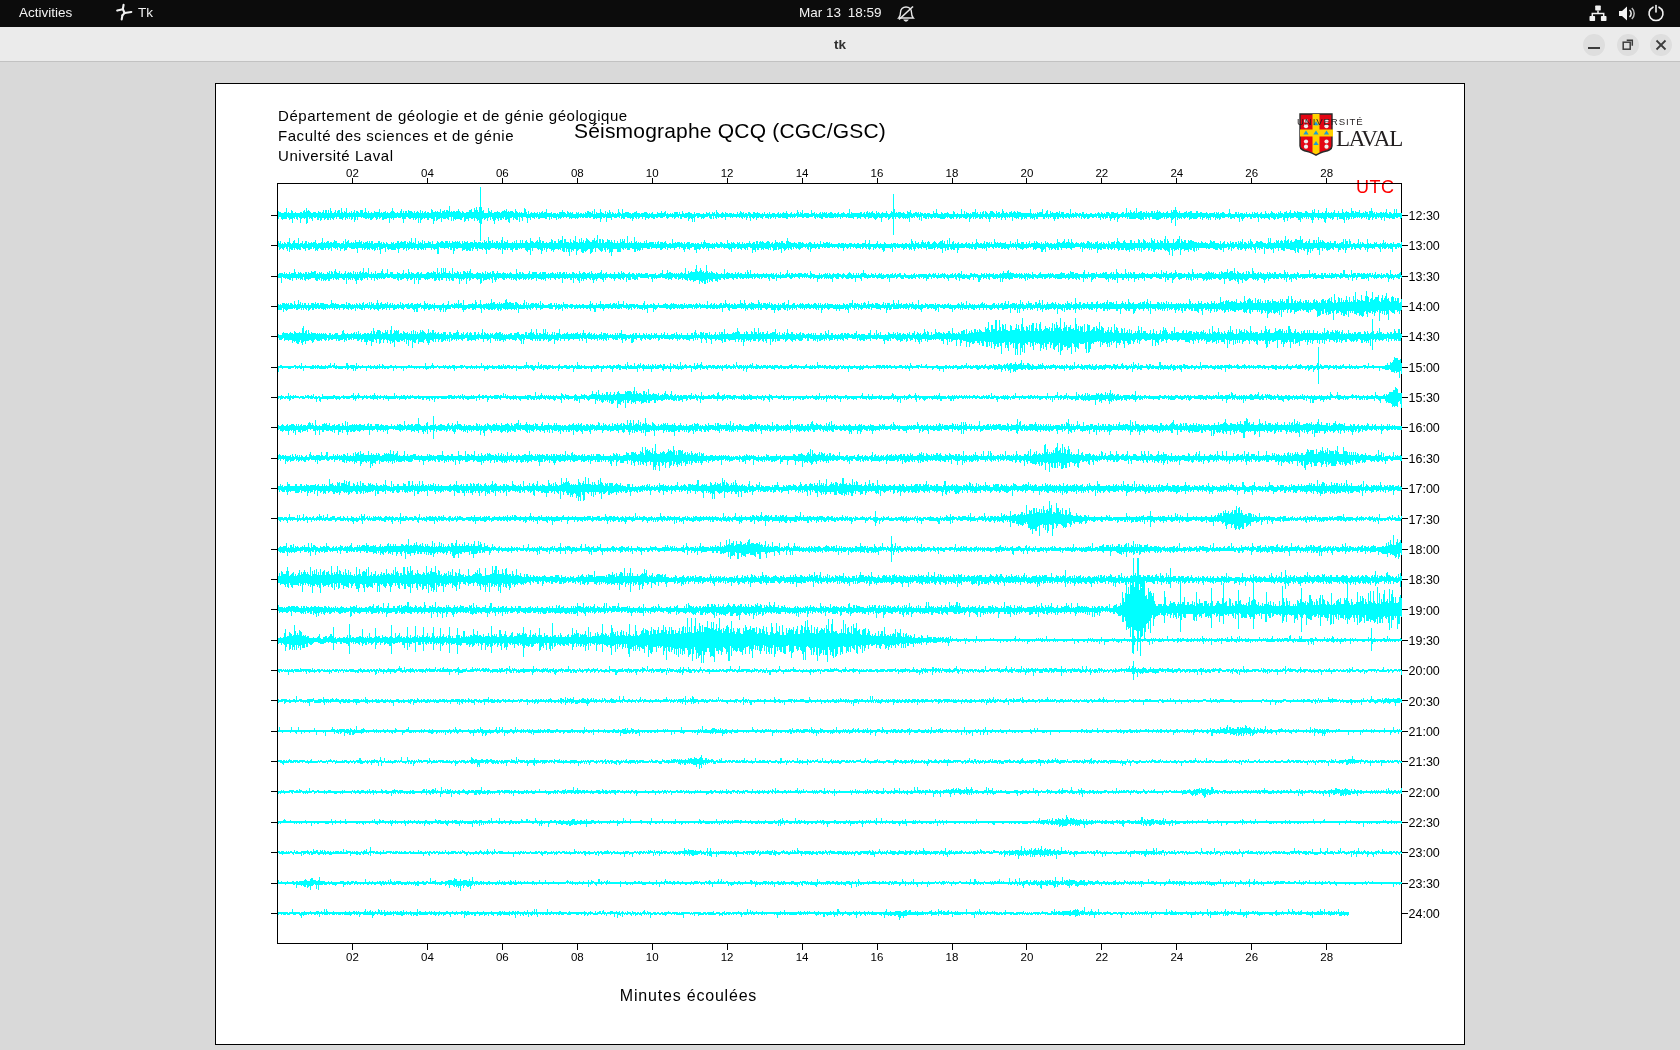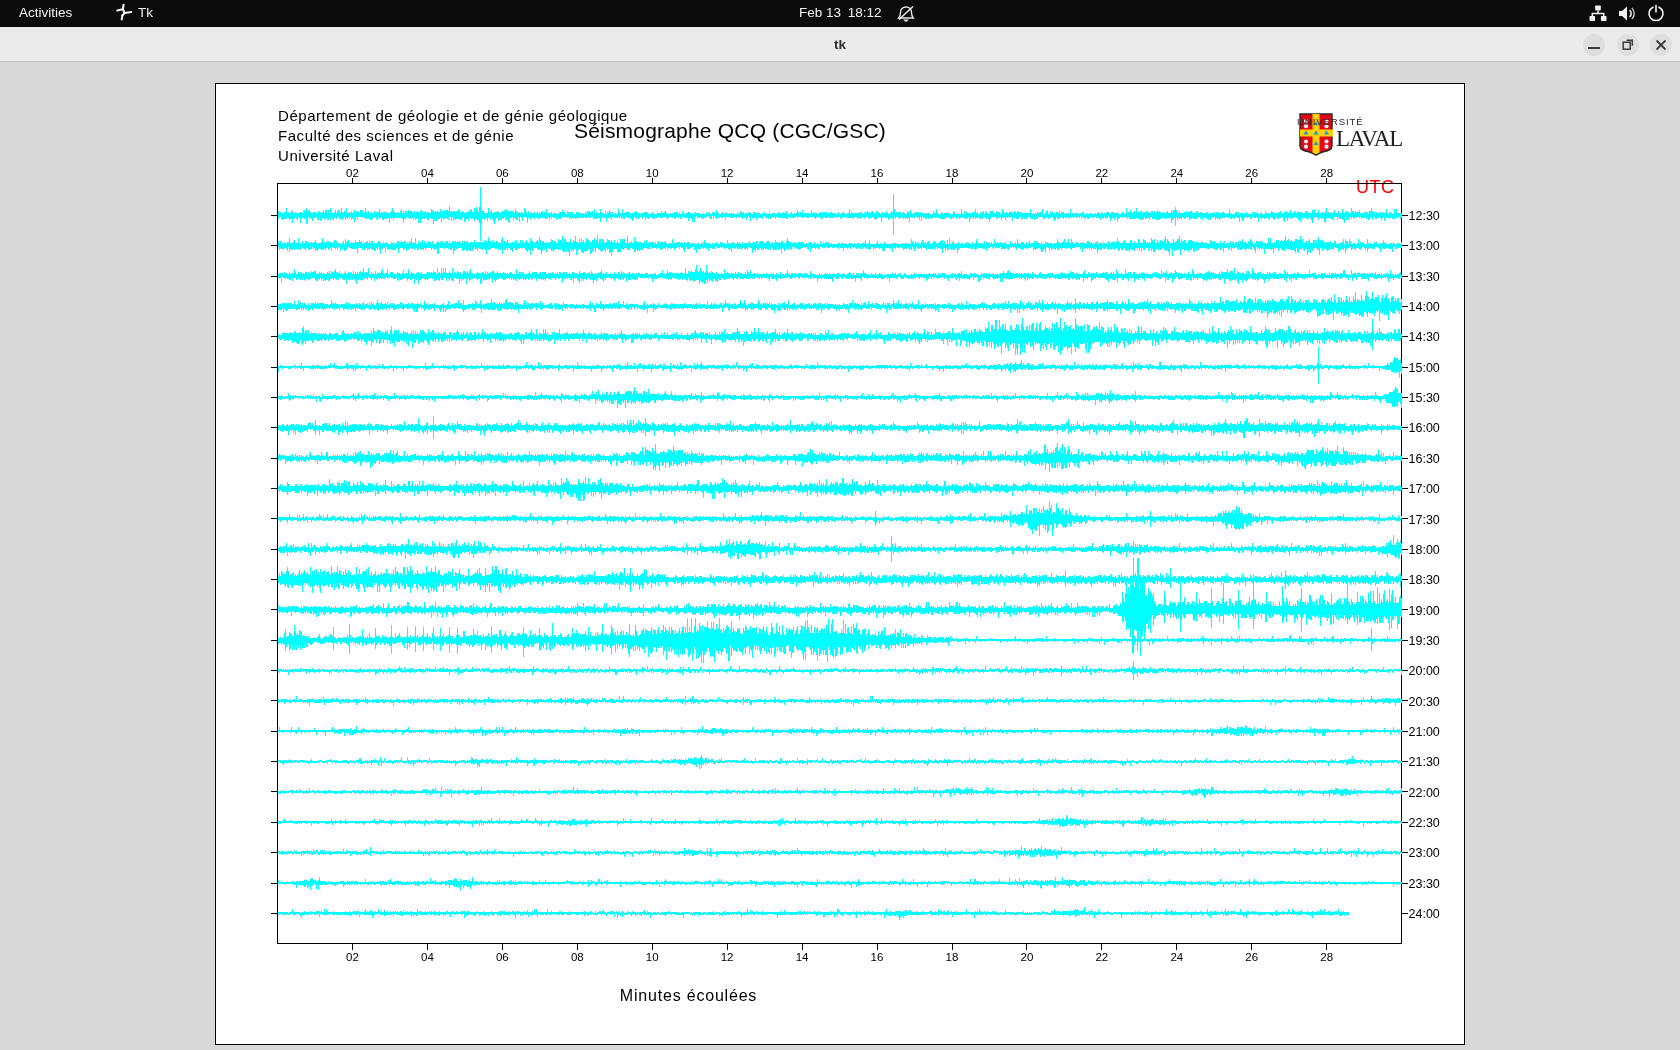--- a/index.html
+++ b/index.html
@@ -14,21 +14,21 @@
 <g stroke="#f0f0f0" stroke-width="2.1" stroke-linecap="round" fill="none">
 <line x1="8.6" y1="1.8" x2="7.9" y2="5.8"></line>
 <line x1="2.2" y1="7.6" x2="7.9" y2="6.3"></line>
 <line x1="7.9" y1="6.3" x2="9.6" y2="10"></line>
 <line x1="9.6" y1="10" x2="16.3" y2="9"></line>
 <line x1="7.4" y1="12.4" x2="6.7" y2="16.4"></line>
 <line x1="7.4" y1="12.4" x2="9.6" y2="10"></line>
 </g>
     </svg>
   <span class="abs" style="left:138px;top:5px">Tk</span>
-  <span class="abs" style="left:799px;top:5px">Feb 13 18:12</span>
+  <span class="abs" style="left:799px;top:5px">Mar 13 18:59</span>
   <svg width="22" height="22" viewBox="0 0 22 22" style="position:absolute;left:895px;top:3px">
 <g fill="none" stroke="#e6e6e6" stroke-width="1.4">
 <path d="M11 4c3.3 0 5.5 2.4 5.5 5.6 0 3.4 1 4.6 1.8 5.4H3.7c.8-.8 1.8-2 1.8-5.4C5.5 6.4 7.7 4 11 4z"></path>
 <path d="M9.5 17.2a1.8 1.8 0 003 0z" fill="#e6e6e6"></path>
 <line x1="18" y1="3.5" x2="4" y2="16.5" stroke-width="1.6"></line>
 </g>
     </svg>
   <svg width="18" height="17" viewBox="0 0 18 17" style="position:absolute;left:1589px;top:5px">
 <g fill="#f2f2f2">
         <rect x="6.2" y="0.5" width="5.6" height="5" rx="0.7"></rect>

